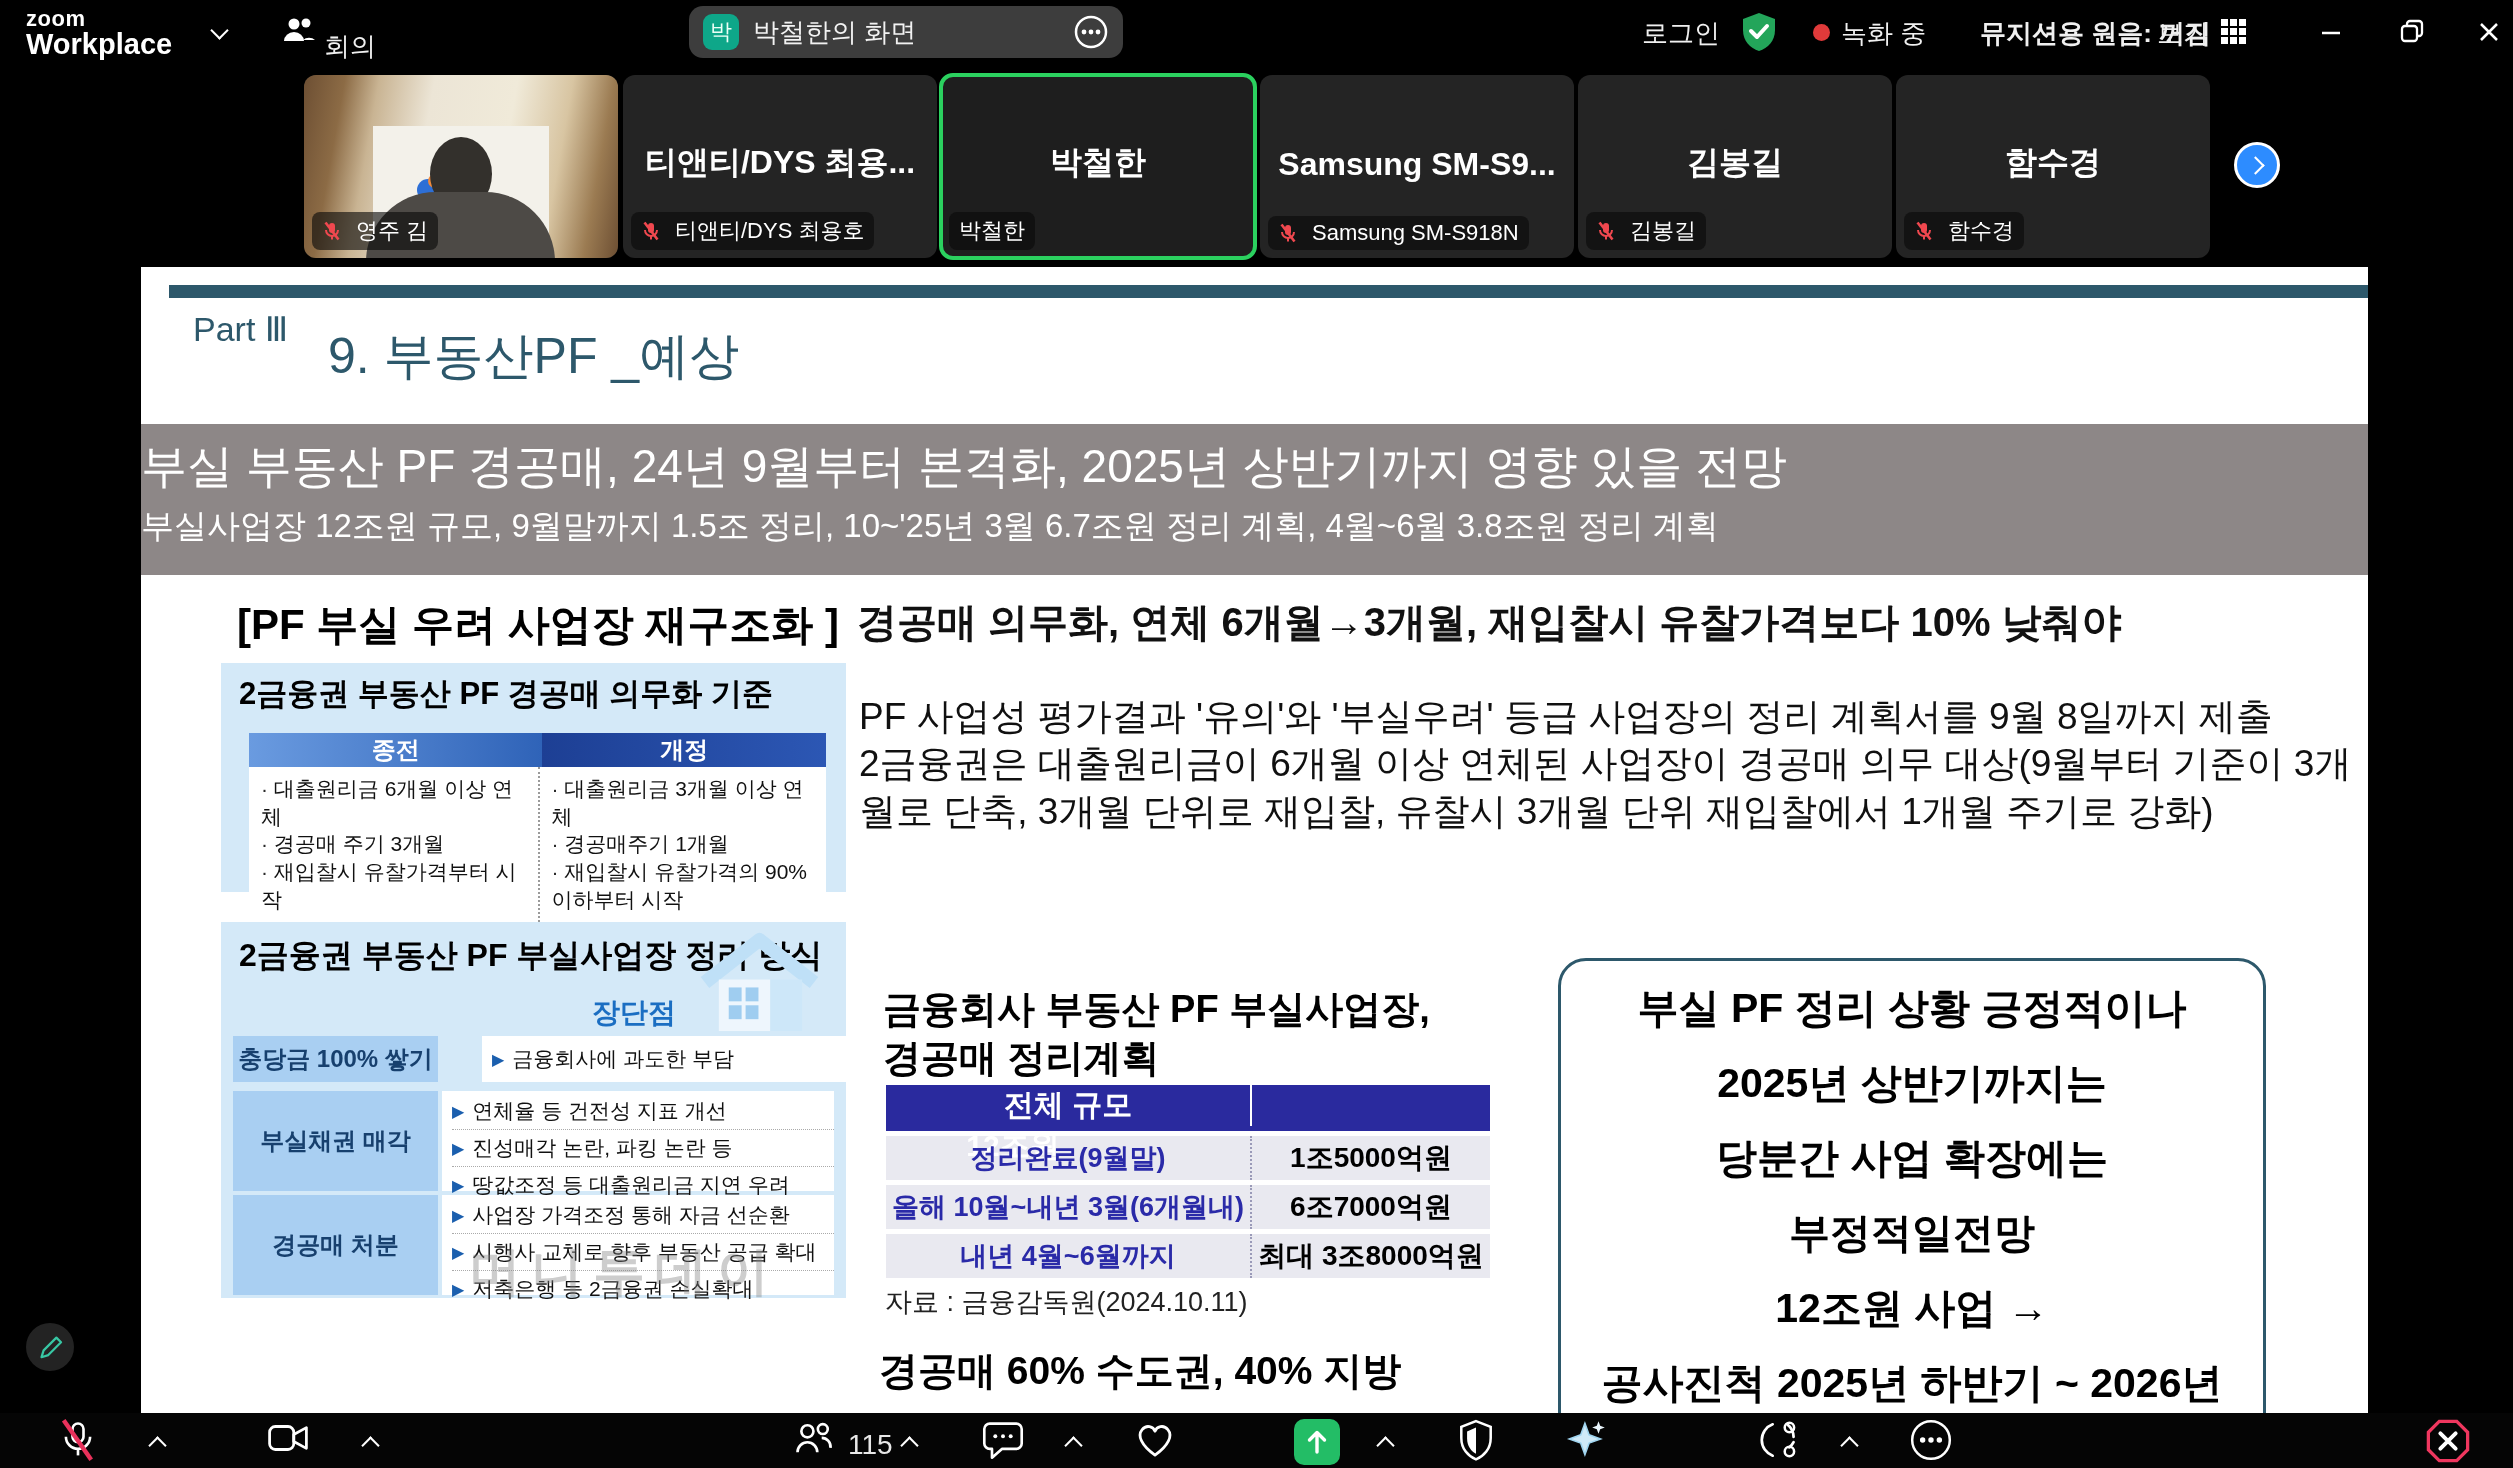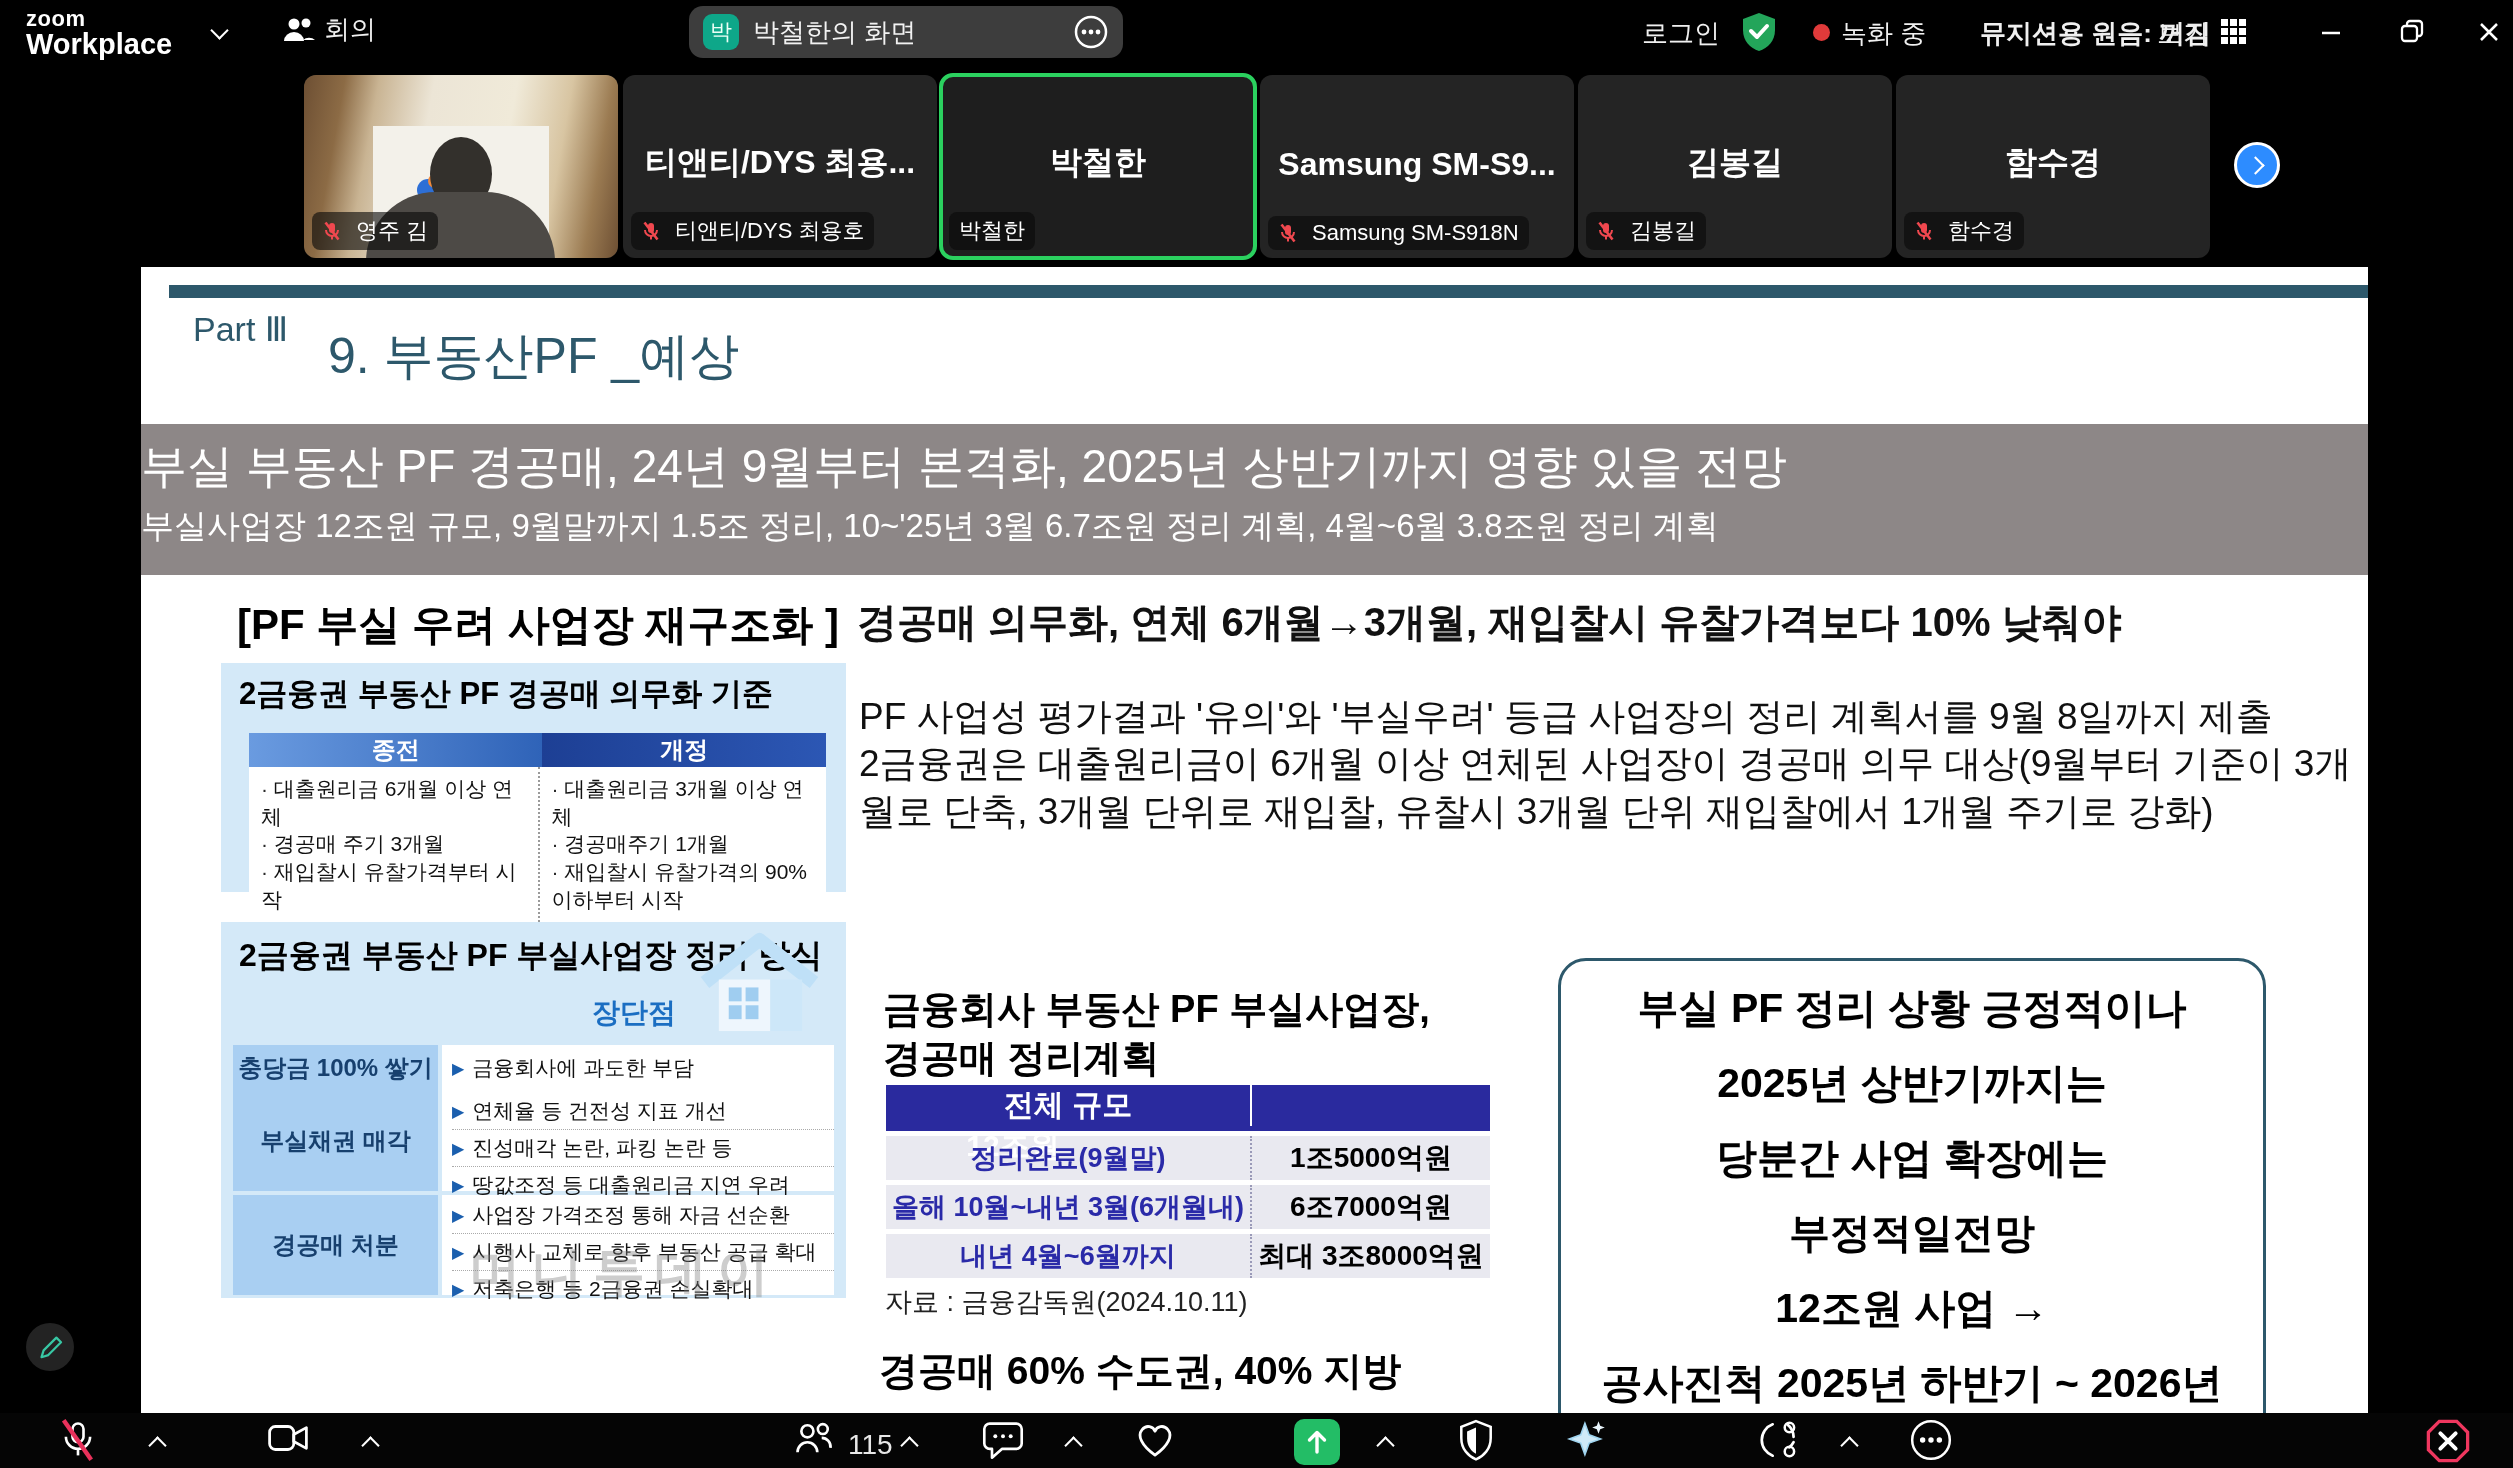--- a/index.html
+++ b/index.html
@@ -93,21 +93,21 @@
   <div class="abs topbar">
     <div class="abs logo1">zoom</div>
     <div class="abs logo2">Workplace</div>
     <span class="abs chev down" style="left:213px;top:24px;"></span>
     <svg class="abs" style="left:281px;top:14px;" width="36" height="36" viewBox="0 0 36 36">
       <circle cx="13" cy="10" r="5.5" fill="#fff"></circle>
         <path d="M3 27 a10 9 0 0 1 20 0 z" fill="#fff"></path>
       <circle cx="25" cy="9" r="4.5" fill="#fff"></circle>
         <path d="M22 26 a8 7 0 0 1 12 0 z" fill="#fff"></path>
     </svg>
-    <div class="abs tb-text" style="left:324px;top:12px;">회의</div>
+    <div class="abs tb-text" style="left:324px;top:29px;">회의</div>
 
     <div class="abs share-pill">
       <div class="pill-avatar">박</div>
       <div class="pill-title">박철한의 화면</div>
       <svg width="36" height="36" viewBox="0 0 36 36">
         <circle cx="18" cy="18" r="15" fill="none" stroke="#fff" stroke-width="2.5"></circle>
         <circle cx="11" cy="18" r="2.4" fill="#fff"></circle>
           <circle cx="18" cy="18" r="2.4" fill="#fff"></circle>
           <circle cx="25" cy="18" r="2.4" fill="#fff"></circle>
       </svg>
@@ -275,21 +275,21 @@
       <svg style="position:absolute;left:464px;top:6px;" width="139" height="109" viewBox="0 0 140 110">
         <path d="M20 55 L75 12 L130 55" fill="none" stroke="#bfe0f7" stroke-width="14" stroke-linejoin="round"></path>
         <rect x="34" y="52" width="52" height="52" fill="#eef6fd"></rect>
         <path d="M86 52 h32 v52 h-32 z" fill="#cde7f9"></path>
         <rect x="44" y="60" width="13" height="14" fill="#9fcdf0"></rect>
           <rect x="61" y="60" width="13" height="14" fill="#9fcdf0"></rect>
         <rect x="44" y="78" width="13" height="14" fill="#9fcdf0"></rect>
           <rect x="61" y="78" width="13" height="14" fill="#9fcdf0"></rect>
       </svg>
 
-      <div class="b2-row" style="top:123px;height:46px;">
+      <div class="b2-row" style="top:114px;height:46px;gap:40px;">
         <div class="b2-label">충당금 100% 쌓기</div>
         <div class="b2-items">
           <div class="b2-item">
               <span class="arr">▶</span>
               <span>금융회사에 과도한 부담</span>
             </div>
         </div>
       </div>
       <div class="b2-row" style="top:169px;height:100px;">
         <div class="b2-label">부실채권 매각</div>

